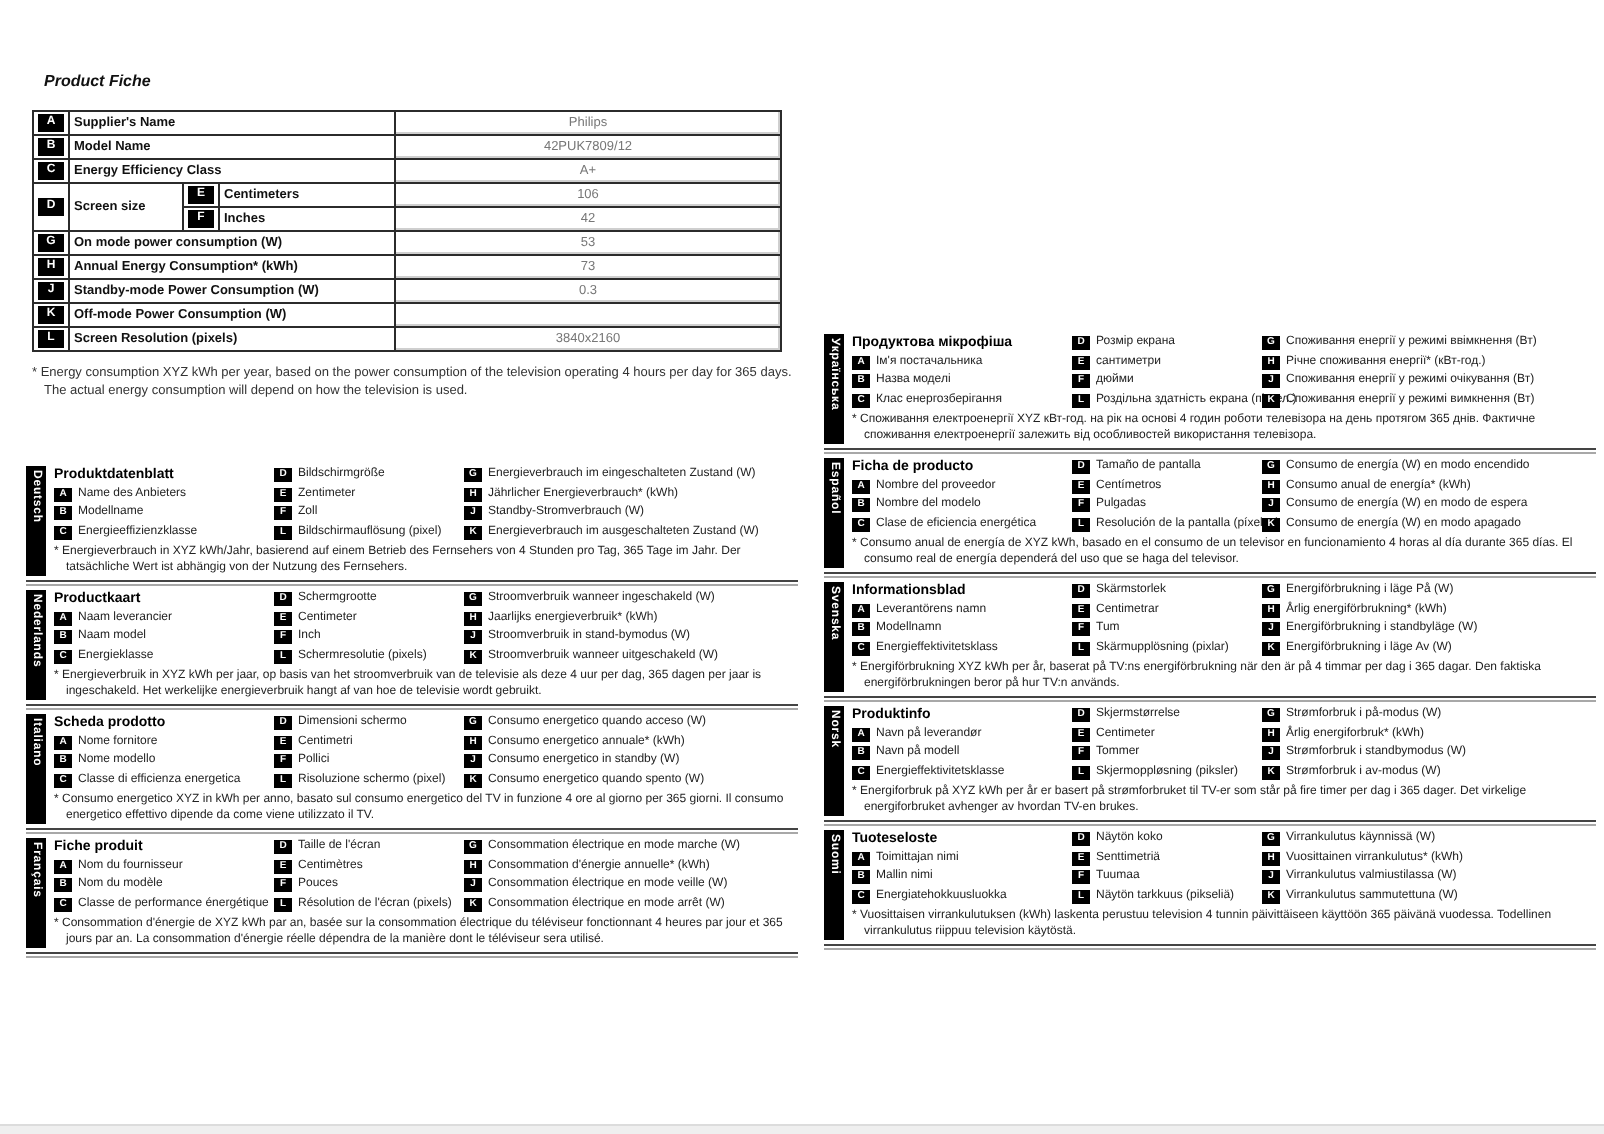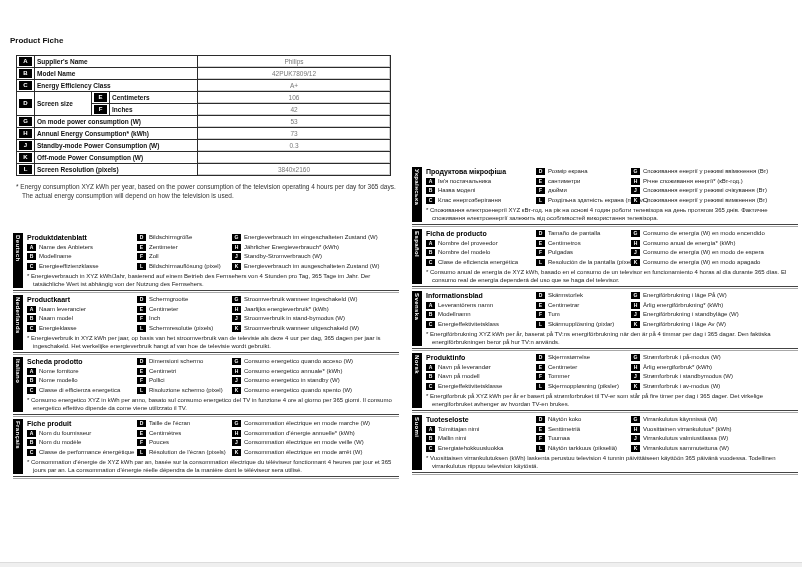--- a/index.html
+++ b/index.html
@@ -1,21 +1,21 @@
 <!DOCTYPE html>
 <html><head>
 <meta charset="utf-8">
 <style>
   * { margin:0; padding:0; box-sizing:border-box; }
   html,body { background:#fff; }
   body { width:802px; height:567px; position:relative; overflow:hidden;
          font-family:"Liberation Sans", sans-serif; color:#1a1a1a; }
   .page { position:absolute; inset:0; background:#ffffff; }
 
-  .doc-title { position:absolute; left:10px; top:36px; font-size:8px; font-weight:bold; color:#111; }
+  .doc-title { position:absolute; left:22px; top:36px; font-size:8px; font-weight:bold; color:#111;font-style:italic; }
 
   
   table.fiche { position:absolute; left:16px; top:55px; width:374px;
                 border-collapse:collapse; table-layout:fixed; }
   table.fiche td { border:1px solid #2b2b2b; height:12px; padding:0 2px;
                    font-size:6.5px; overflow:hidden; white-space:nowrap; vertical-align:middle; }
   td.bcell { padding:1px; }
   .bbox { background:#000; color:#fff; font-weight:bold; font-size:6px;
           text-align:center; line-height:9px; height:9px; }
   td.lab { font-weight:bold; color:#111; padding-left:3px; }

